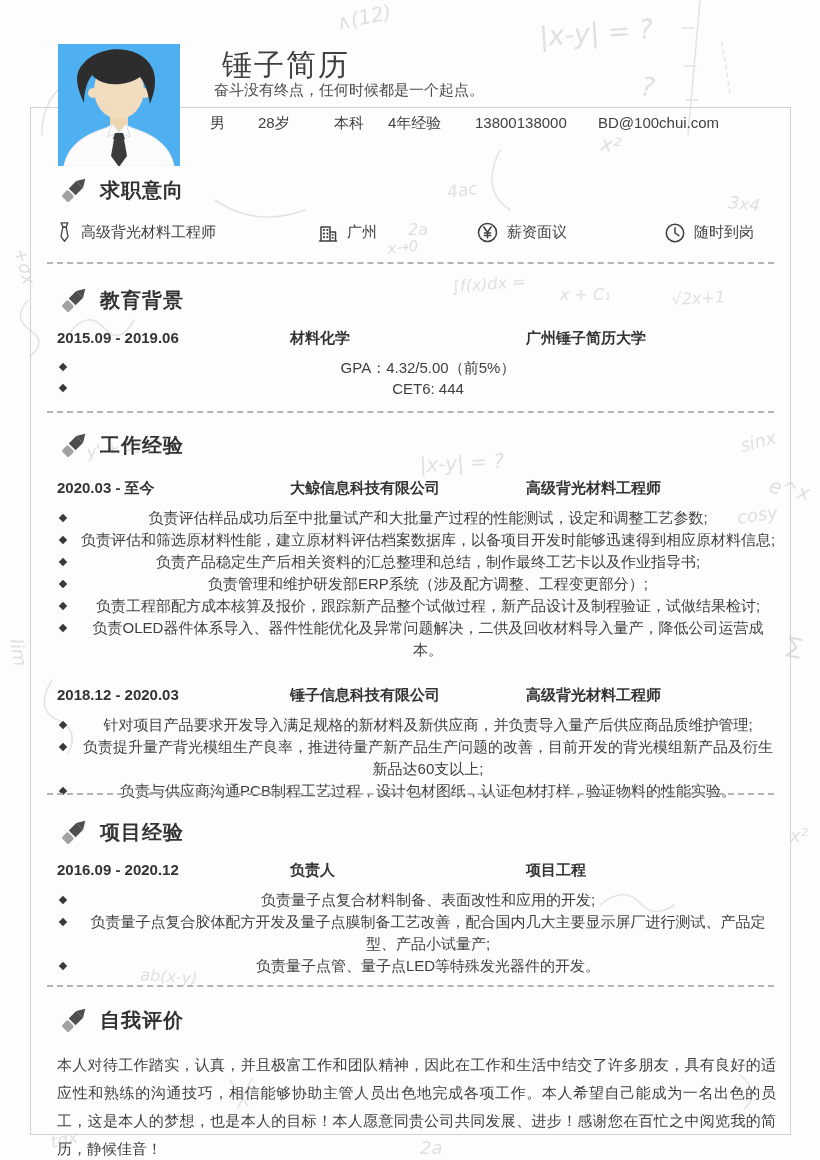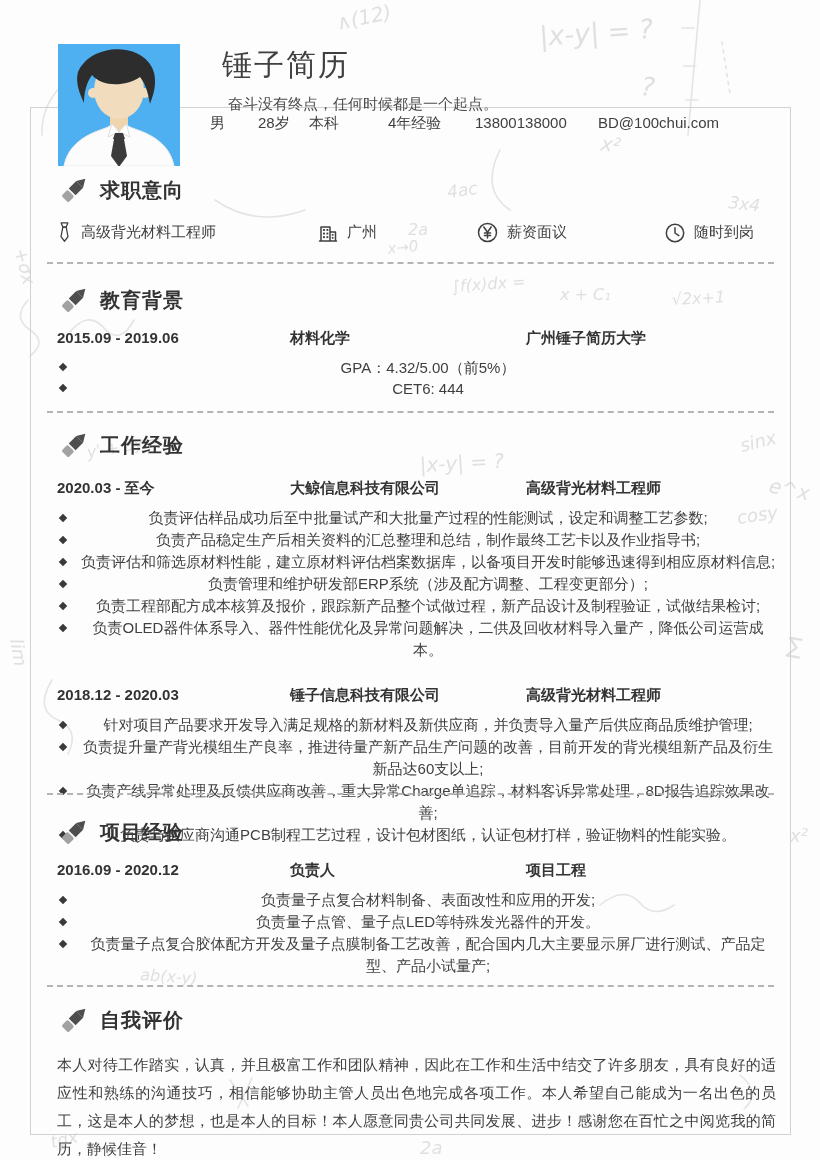--- a/index.html
+++ b/index.html
@@ -13,25 +13,25 @@
   .bg text{fill:#e0e0e0;font-style:italic;font-family:"DejaVu Sans",sans-serif;}
   .bg path{stroke:#e4e4e4;stroke-width:1.6;fill:none;stroke-linecap:round;}
 
   .card{position:absolute;left:30px;top:107px;width:759px;height:1026px;
         border:1px solid #d1d1d1;z-index:1;}
 
   .avatar{position:absolute;left:58px;top:44px;width:122px;height:122px;z-index:3;}
 
   .name{position:absolute;left:210px;top:37px;margin:12px;z-index:2;
         font-size:30px;font-weight:normal;letter-spacing:2px;color:#404040;line-height:1.05;}
-  .slogan{position:absolute;left:210px;top:77px;margin:18px;z-index:2;
+  .slogan{position:absolute;left:210px;top:77px;margin:4px;z-index:2;
         font-size:15px;color:#4a4a4a;}
   .info{position:absolute;left:210px;top:114px;width:580px;height:20px;z-index:2;font-size:15px;color:#3f3f3f;}
   .info span{position:absolute;top:0;white-space:nowrap;}
-  .i0{left:0;} .i1{left:48px;} .i2{left:99px;text-align:right;} .i3{left:178px;} .i4{left:265px;} .i5{left:388px;}
+  .i0{left:0;} .i1{left:48px;} .i2{left:124px;text-align:right;} .i3{left:178px;} .i4{left:265px;} .i5{left:388px;}
 
   .sec{position:absolute;left:57px;width:719px;z-index:2;}
   .sec-head{display:flex;align-items:center;gap:9px;height:36px;}
   .pen{width:34px;height:34px;flex:0 0 34px;}
   .sec-title{font-size:20px;font-weight:bold;color:#333;letter-spacing:1px;}
 
   .sep{position:absolute;left:47px;width:727px;height:0;border-top:2px dashed #b4b4b4;z-index:2;}
 
   .intent-row{margin-top:13px;display:grid;grid-template-columns:261px 159px 188px 1fr;align-items:center;}
   .intent-item{display:flex;align-items:center;gap:9px;font-size:15px;color:#3f3f3f;}
@@ -212,38 +212,37 @@
   </div>
 
   <div>
     <div class="row3">
       <span>2020.03 - 至今</span>
       <span>大鲸信息科技有限公司</span>
       <span>高级背光材料工程师</span>
     </div>
     <ul class="blt">
       <li><span class="dm"></span><span>负责评估样品成功后至中批量试产和大批量产过程的性能测试，设定和调整工艺参数;</span></li>
+      <li><span class="dm"></span><span>负责评估和筛选原材料性能，建立原材料评估档案数据库，以备项目开发时能够迅速得到相应原材料信息;</span></li>
       <li><span class="dm"></span><span>负责产品稳定生产后相关资料的汇总整理和总结，制作最终工艺卡以及作业指导书;</span></li>
-      <li><span class="dm"></span><span>负责评估和筛选原材料性能，建立原材料评估档案数据库，以备项目开发时能够迅速得到相应原材料信息;</span></li>
       <li><span class="dm"></span><span>负责管理和维护研发部ERP系统（涉及配方调整、工程变更部分）;</span></li>
       <li><span class="dm"></span><span>负责工程部配方成本核算及报价，跟踪新产品整个试做过程，新产品设计及制程验证，试做结果检讨;</span></li>
       <li><span class="dm"></span><span>负责OLED器件体系导入、器件性能优化及异常问题解决，二供及回收材料导入量产，降低公司运营成本。</span></li>
     </ul>
   </div>
 
   <div class="job2">
     <div class="row3">
       <span>2018.12 - 2020.03</span>
       <span>锤子信息科技有限公司</span>
       <span>高级背光材料工程师</span>
     </div>
     <ul class="blt">
       <li><span class="dm"></span><span>针对项目产品要求开发导入满足规格的新材料及新供应商，并负责导入量产后供应商品质维护管理;</span></li>
       <li><span class="dm"></span><span>负责提升量产背光模组生产良率，推进待量产新产品生产问题的改善，目前开发的背光模组新产品及衍生新品达60支以上;</span></li>
-      <li><span class="dm"></span><span>负责产线异常处理及反馈供应商改善，重大异常Charge单追踪，材料客诉异常处理，8D报告追踪效果改善;</span></li>
       <li><span class="dm"></span><span>负责与供应商沟通PCB制程工艺过程，设计包材图纸，认证包材打样，验证物料的性能实验。</span></li>
     </ul>
   </div>
 </section>
 
 <div class="sep" style="top:793px;"></div>
 
 <section class="sec" style="top:814px;">
   <div class="sec-head">
     <svg class="pen" viewBox="0 0 34 34">
@@ -251,22 +250,22 @@
       </svg>
     <span class="sec-title">项目经验</span>
   </div>
   <div class="row3">
     <span>2016.09 - 2020.12</span>
     <span>负责人</span>
     <span>项目工程</span>
   </div>
   <ul class="blt">
     <li><span class="dm"></span><span>负责量子点复合材料制备、表面改性和应用的开发;</span></li>
+    <li><span class="dm"></span><span>负责量子点复合胶体配方开发及量子点膜制备工艺改善，配合国内几大主要显示屏厂进行测试、产品定型、产品小试量产;</span></li>
     <li><span class="dm"></span><span>负责量子点管、量子点LED等特殊发光器件的开发。</span></li>
-    <li><span class="dm"></span><span>负责量子点复合胶体配方开发及量子点膜制备工艺改善，配合国内几大主要显示屏厂进行测试、产品定型、产品小试量产;</span></li>
   </ul>
 </section>
 
 <div class="sep" style="top:985px;"></div>
 
 <section class="sec" style="top:1002px;">
   <div class="sec-head">
     <svg class="pen" viewBox="0 0 34 34">
         <use href="#pen-shape"></use>
       </svg>

